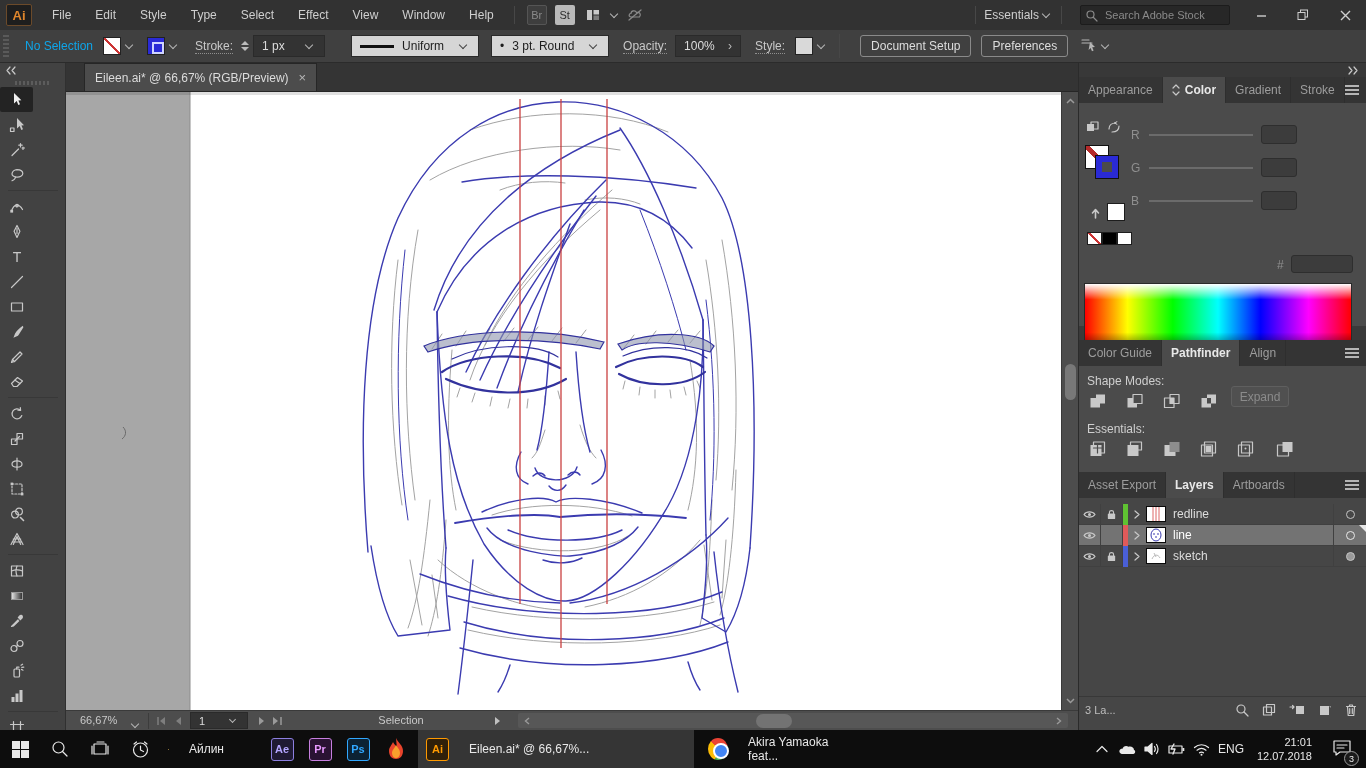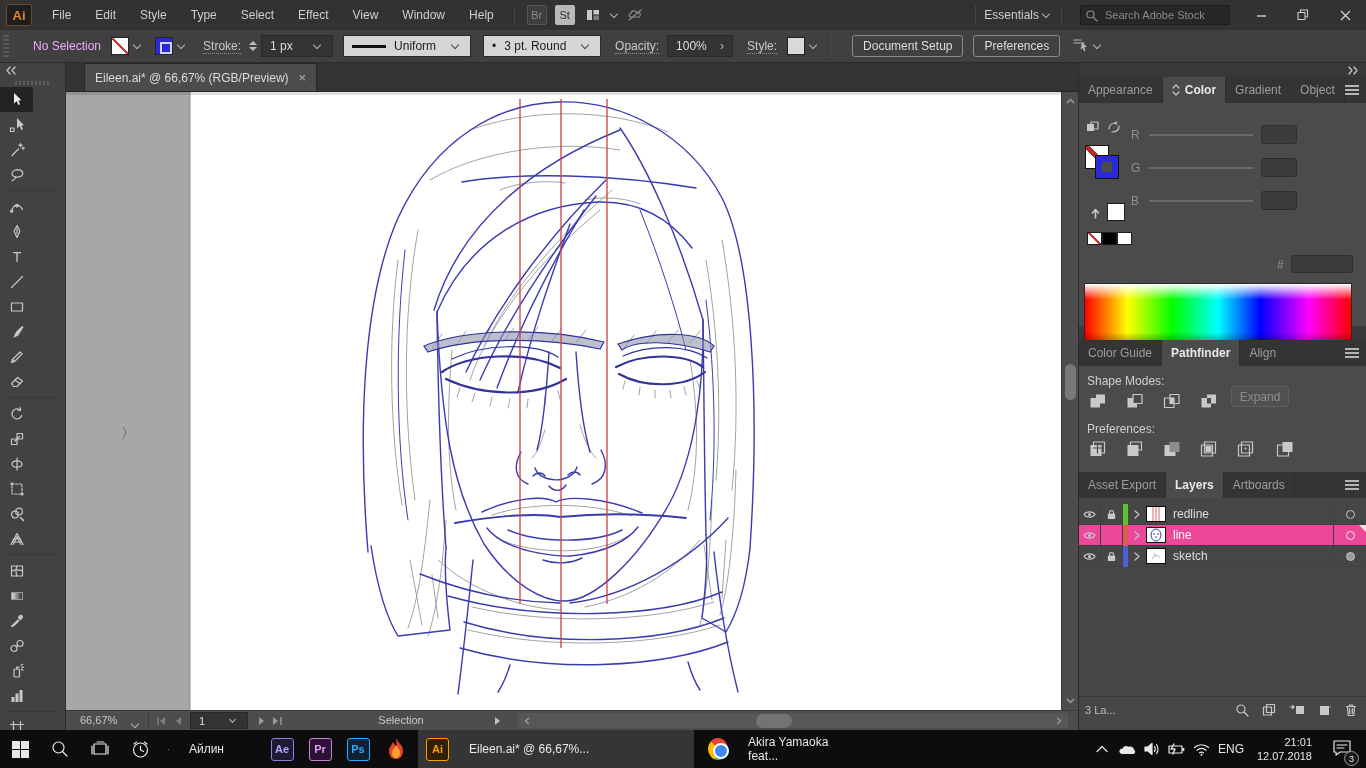--- a/index.html
+++ b/index.html
@@ -95,21 +95,21 @@
     background:linear-gradient(to bottom,rgba(255,255,255,1) 0%,rgba(255,255,255,0) 20%,rgba(0,0,0,0) 62%,rgba(0,0,0,1) 100%),
     linear-gradient(to right,#f00 0%,#ff0 16%,#0f0 33%,#0ff 50%,#00f 66%,#f0f 84%,#f00 100%)}
 
   
   .pf-label{position:absolute;left:8px;color:#cfcfcf}
   .pf-btn{position:absolute;width:26px;height:20px;display:flex;align-items:center;justify-content:center}
   #expand-btn{position:absolute;left:152px;top:20px;width:58px;height:21px;background:#505050;border:1px solid #5f5f5f;border-radius:3px;color:#8b8b8b;font-size:12px;display:flex;align-items:center;justify-content:center}
 
   
   .lrow{position:absolute;left:0;width:288px;height:21px;display:flex;align-items:center;border-bottom:1px solid #404040;color:#ddd;font-size:12px}
-  .lrow.sel{background:#ec4899;color:#fff}
+  .lrow.sel{background:#737373;color:#fff}
   .lrow.sel::after{content:'';position:absolute;right:0;top:0;border-top:8px solid #e8e8e8;border-left:8px solid transparent}
   .lcell{width:22px;height:21px;display:flex;align-items:center;justify-content:center;border-right:1px solid #404040}
   .lbar{width:5px;height:21px}
   .lchev{width:18px;display:flex;align-items:center;justify-content:center}
   .lthumb{width:20px;height:16px;background:#fff;border:1px solid #0a0a0a;margin-right:7px;overflow:hidden}
   .lname{flex:1}
   .ltarget{width:34px;height:21px;border-left:1px solid #404040;display:flex;align-items:center;justify-content:center}
   .tcirc{width:9px;height:9px;border:1px solid #c4c4c4;border-radius:50%}
   .tcirc.filled{background:#9a9a9a}
   #layers-foot{position:absolute;left:0;bottom:8px;width:288px;height:26px;background:#464646;border-top:1px solid #383838;color:#bdbdbd;font-size:11px;display:flex;align-items:center}
@@ -190,39 +190,39 @@
       <div class="win-btn">
           <svg width="11" height="11" viewBox="0 0 11 11">
             <path d="M1 1 L10 10 M10 1 L1 10" stroke="#cfcfcf" stroke-width="1.4"></path>
           </svg>
         </div>
     </div>
   </div>
 
   <div id="controlbar">
     <div class="grip"></div>
-    <span style="margin-left:16px;color:#f0abfc">No Selection</span>
+    <span style="margin-left:8px;color:#0ea5e9">No Selection</span>
     <span class="swatch-sm none-diag"></span>
     <span class="ddchev">
         <span class="chev"></span>
       </span>
     <span class="swatch-sm stroke-sw"></span>
     <span class="ddchev">
         <span class="chev"></span>
       </span>
     <span class="dotted-label">Stroke:</span>
     <span class="stepper">
         <i class="up"></i>
         <i class="dn"></i>
       </span>
     <span class="dark-field" style="width:72px;justify-content:space-between">
         <span>1 px</span>
         <span class="chev"></span>
       </span>
-    <span class="light-field" style="margin-left:10px;width:128px">
+    <span class="light-field" style="margin-left:26px;width:128px">
         <span class="line-preview"></span>
         <span>Uniform</span>
         <span class="chev" style="border-color:#444;margin-left:auto"></span>
       </span>
     <span class="light-field" style="margin-left:12px;width:118px">
         <span style="margin-right:8px">•</span>
         <span>3 pt. Round</span>
         <span class="chev" style="border-color:#444;margin-left:auto"></span>
       </span>
     <span class="dotted-label">Opacity:</span>
@@ -599,21 +599,21 @@
 
     <div class="pgroup-tabs" style="top:14px">
       <div class="ptab">Appearance</div>
       <div class="ptab active">
           <svg class="i" width="8" height="12" viewBox="0 0 8 12" style="margin-right:5px">
             <path d="M1 4 L4 1 L7 4 M1 8 L4 11 L7 8"></path>
           </svg>
           <span>Color</span>
         </div>
       <div class="ptab">Gradient</div>
-      <div class="ptab">Object</div>
+      <div class="ptab">Stroke</div>
       <div class="pburger">
           <div class="burger"></div>
         </div>
     </div>
     <div class="pbody" style="top:40px;height:223px">
       <svg class="i" style="position:absolute;left:7px;top:18px" width="14" height="12" viewBox="0 0 14 12">
           <rect x="1" y="3" width="7" height="7" fill="#c8c8c8" stroke="none"></rect>
           <rect x="5" y="1" width="7" height="7"></rect>
         </svg>
       <svg class="i" style="position:absolute;left:28px;top:18px" width="14" height="13" viewBox="0 0 14 13">
@@ -678,21 +678,21 @@
           </svg>
         </div>
       <div class="pf-btn" style="left:117px;top:25px">
           <svg class="i" width="18" height="16" viewBox="0 0 18 16">
             <rect x="1.5" y="5" width="9.5" height="9.5" fill="#c9c9c9" stroke="none"></rect>
             <rect x="7" y="1.5" width="9" height="9" fill="#c9c9c9" stroke="none"></rect>
             <rect x="7" y="5" width="4" height="5.5" fill="#4b4b4b" stroke="none"></rect>
           </svg>
         </div>
       <div id="expand-btn">Expand</div>
-      <span class="pf-label" style="top:56px">Preferences:</span>
+      <span class="pf-label" style="top:56px">Essentials:</span>
       <div class="pf-btn" style="left:6px;top:73px">
           <svg class="i" width="18" height="16" viewBox="0 0 18 16">
             <rect x="1.5" y="4" width="11" height="11" fill="#c9c9c9" stroke="none"></rect>
             <rect x="4.5" y="1" width="11" height="11"></rect>
             <path d="M4.5 7 H12.5 M8.5 4 V12" stroke="#4b4b4b"></path>
           </svg>
         </div>
       <div class="pf-btn" style="left:43px;top:73px">
           <svg class="i" width="18" height="16" viewBox="0 0 18 16">
             <rect x="1.5" y="4" width="11" height="11" fill="#c9c9c9" stroke="none"></rect>

